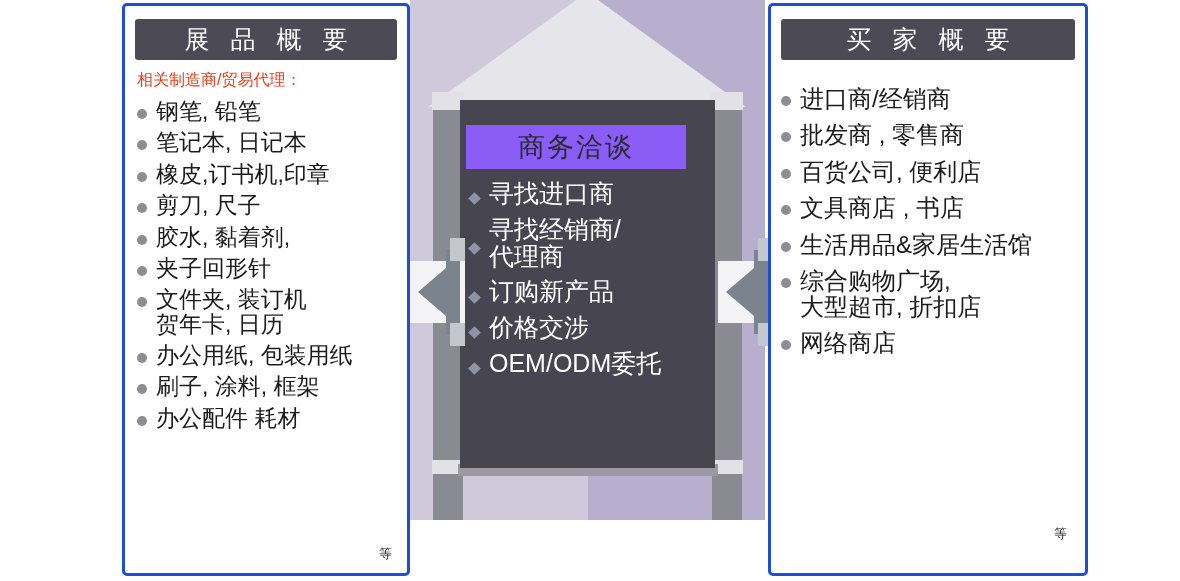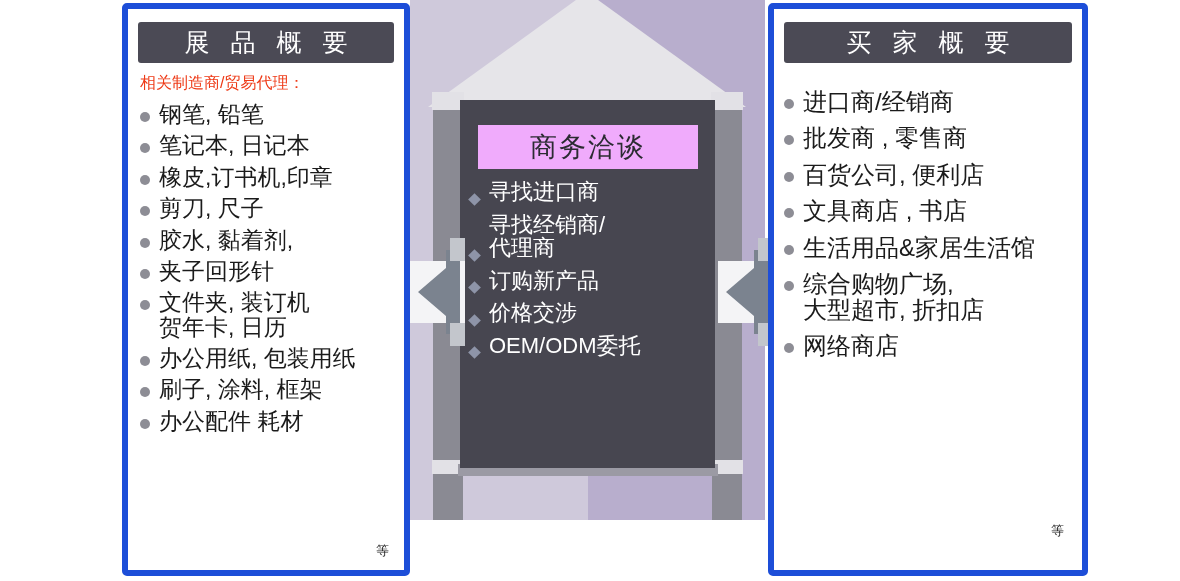--- a/index.html
+++ b/index.html
@@ -94,46 +94,46 @@
     left: 50px;
     top: 100px;
     width: 255px;
     height: 368px;
     background: #474650;
   }
 
   
   .banner {
     position: absolute;
-    left: 68px;
+    left: 56px;
     top: 125px;
     width: 220px;
     height: 44px;
-    background: #f0abfc;
+    background: #8b5cf6;
     display: flex;
     align-items: center;
     justify-content: center;
     font-size: 27px;
     color: #2b2b32;
     letter-spacing: 2px;
   }
 
   
   .board-list {
     position: absolute;
     left: 60px;
     top: 180px;
     width: 245px;
   }
   .board-item {
     display: flex;
-    align-items: flex-end;
+    align-items: center;
     margin-bottom: 9px;
     color: #ffffff;
-    font-size: 22px;
+    font-size: 25px;
     line-height: 1.07;
     white-space: pre-line;
   }
   .diamond {
     width: 9px;
     height: 9px;
     background: #8e94a8;
     transform: rotate(45deg);
     flex: 0 0 auto;
     margin: 11px 10px 0 0;
@@ -148,21 +148,21 @@
   }
   .arrow-left  { left: 0px; }
   .arrow-right { left: 308px; }
 
   
   .panel {
     position: absolute;
     top: 3px;
     height: 573px;
     background: #ffffff;
-    border: 6px solid #1d4ed8;
+    border: 3px solid #1d4ed8;
     border-radius: 5px;
     box-sizing: border-box;
   }
   #panel-left  { left: 122px; width: 288px; }
   #panel-right { left: 768px; width: 320px; }
 
   .panel-header {
     background: #4b4a55;
     color: #ffffff;
     margin: 13px 10px 0 10px;

